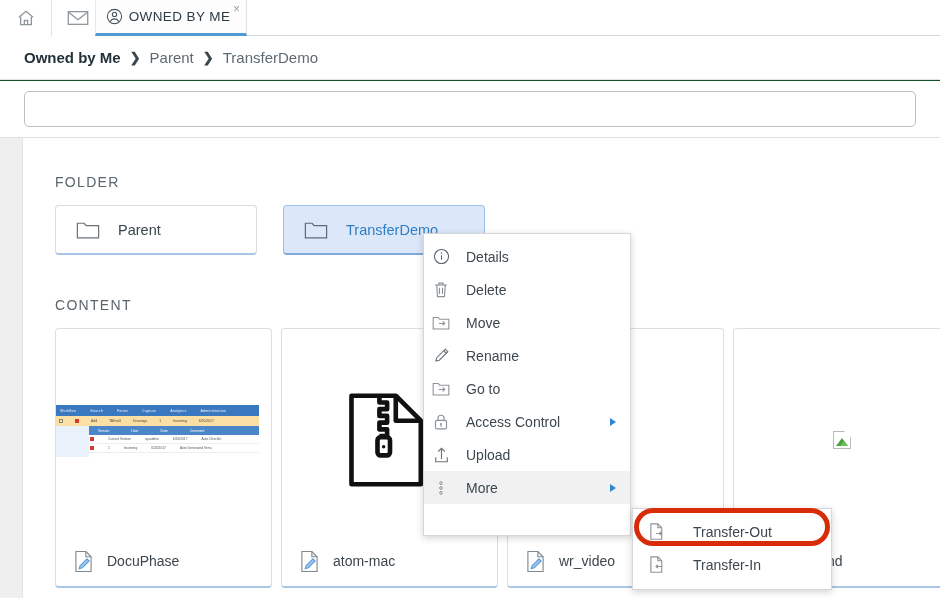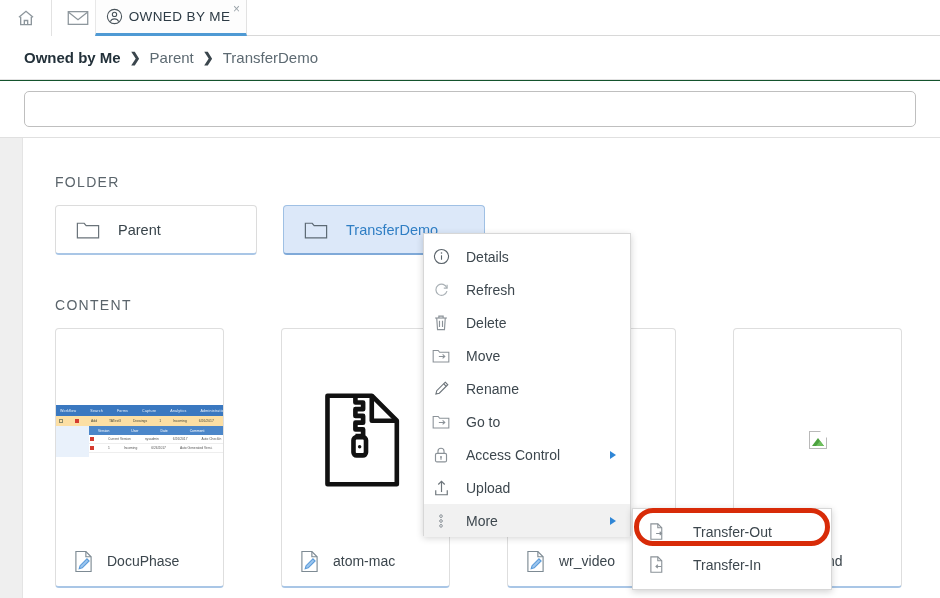--- a/index.html
+++ b/index.html
@@ -130,21 +130,21 @@
     background: #dce8f9;
     border: 1px solid #9fc0e4;
     border-bottom: 2px solid #7fa9d8;
   }
   .fcard-label { font-size: 14.5px; color: #39444b; }
   .fcard2 .fcard-label { color: #2f7ec4; }
 
   
   .ccard {
     position: absolute; top: 190px;
-    width: 169px; height: 260px;
+    width: 217px; height: 260px;
     background: #ffffff;
     border: 1px solid #dedede; border-radius: 4px;
     border-bottom: 2px solid #a9c6e6;
     overflow: hidden;
     cursor: pointer;
   }
   .cc1 { left: 32px; }
   .cc2 { left: 258px; }
   .cc3 { left: 484px; }
   .cc4 { left: 710px; }
@@ -464,29 +464,20 @@
       <span class="mi-ico">
         <svg width="17" height="17" viewBox="0 0 20 20" fill="none" stroke="#5a636a" stroke-width="1.3">
           <circle cx="10" cy="10" r="8.3"></circle>
             <path d="M10 8.6v5.2"></path>
             <circle cx="10" cy="5.9" r=".95" fill="#5a636a" stroke="none"></circle>
         </svg>
       </span>
       <span>Details</span>
     </div>
 
-    <div class="mi">
-      <span class="mi-ico">
-        <svg width="17" height="17" viewBox="0 0 20 20" fill="none" stroke="#aab1b6" stroke-width="1.4">
-          <path d="M16.3 8.2A6.6 6.6 0 1 0 16.4 12"></path>
-            <path d="M16.6 4.4v3.9h-3.9"></path>
-        </svg>
-      </span>
-      <span>Refresh</span>
-    </div>
 
     <div class="mi">
       <span class="mi-ico">
         <svg width="16" height="18" viewBox="0 0 18 20" fill="none" stroke="#8b9298" stroke-width="1.3">
           <path d="M2.4 4.4h13.2"></path>
             <path d="M4.2 4.4l.9 13.1h7.8l.9-13.1"></path>
           <path d="M6.6 4.4V2.3h4.8v2.1"></path>
             <path d="M7.3 7.4v7M10.7 7.4v7"></path>
         </svg>
       </span>

